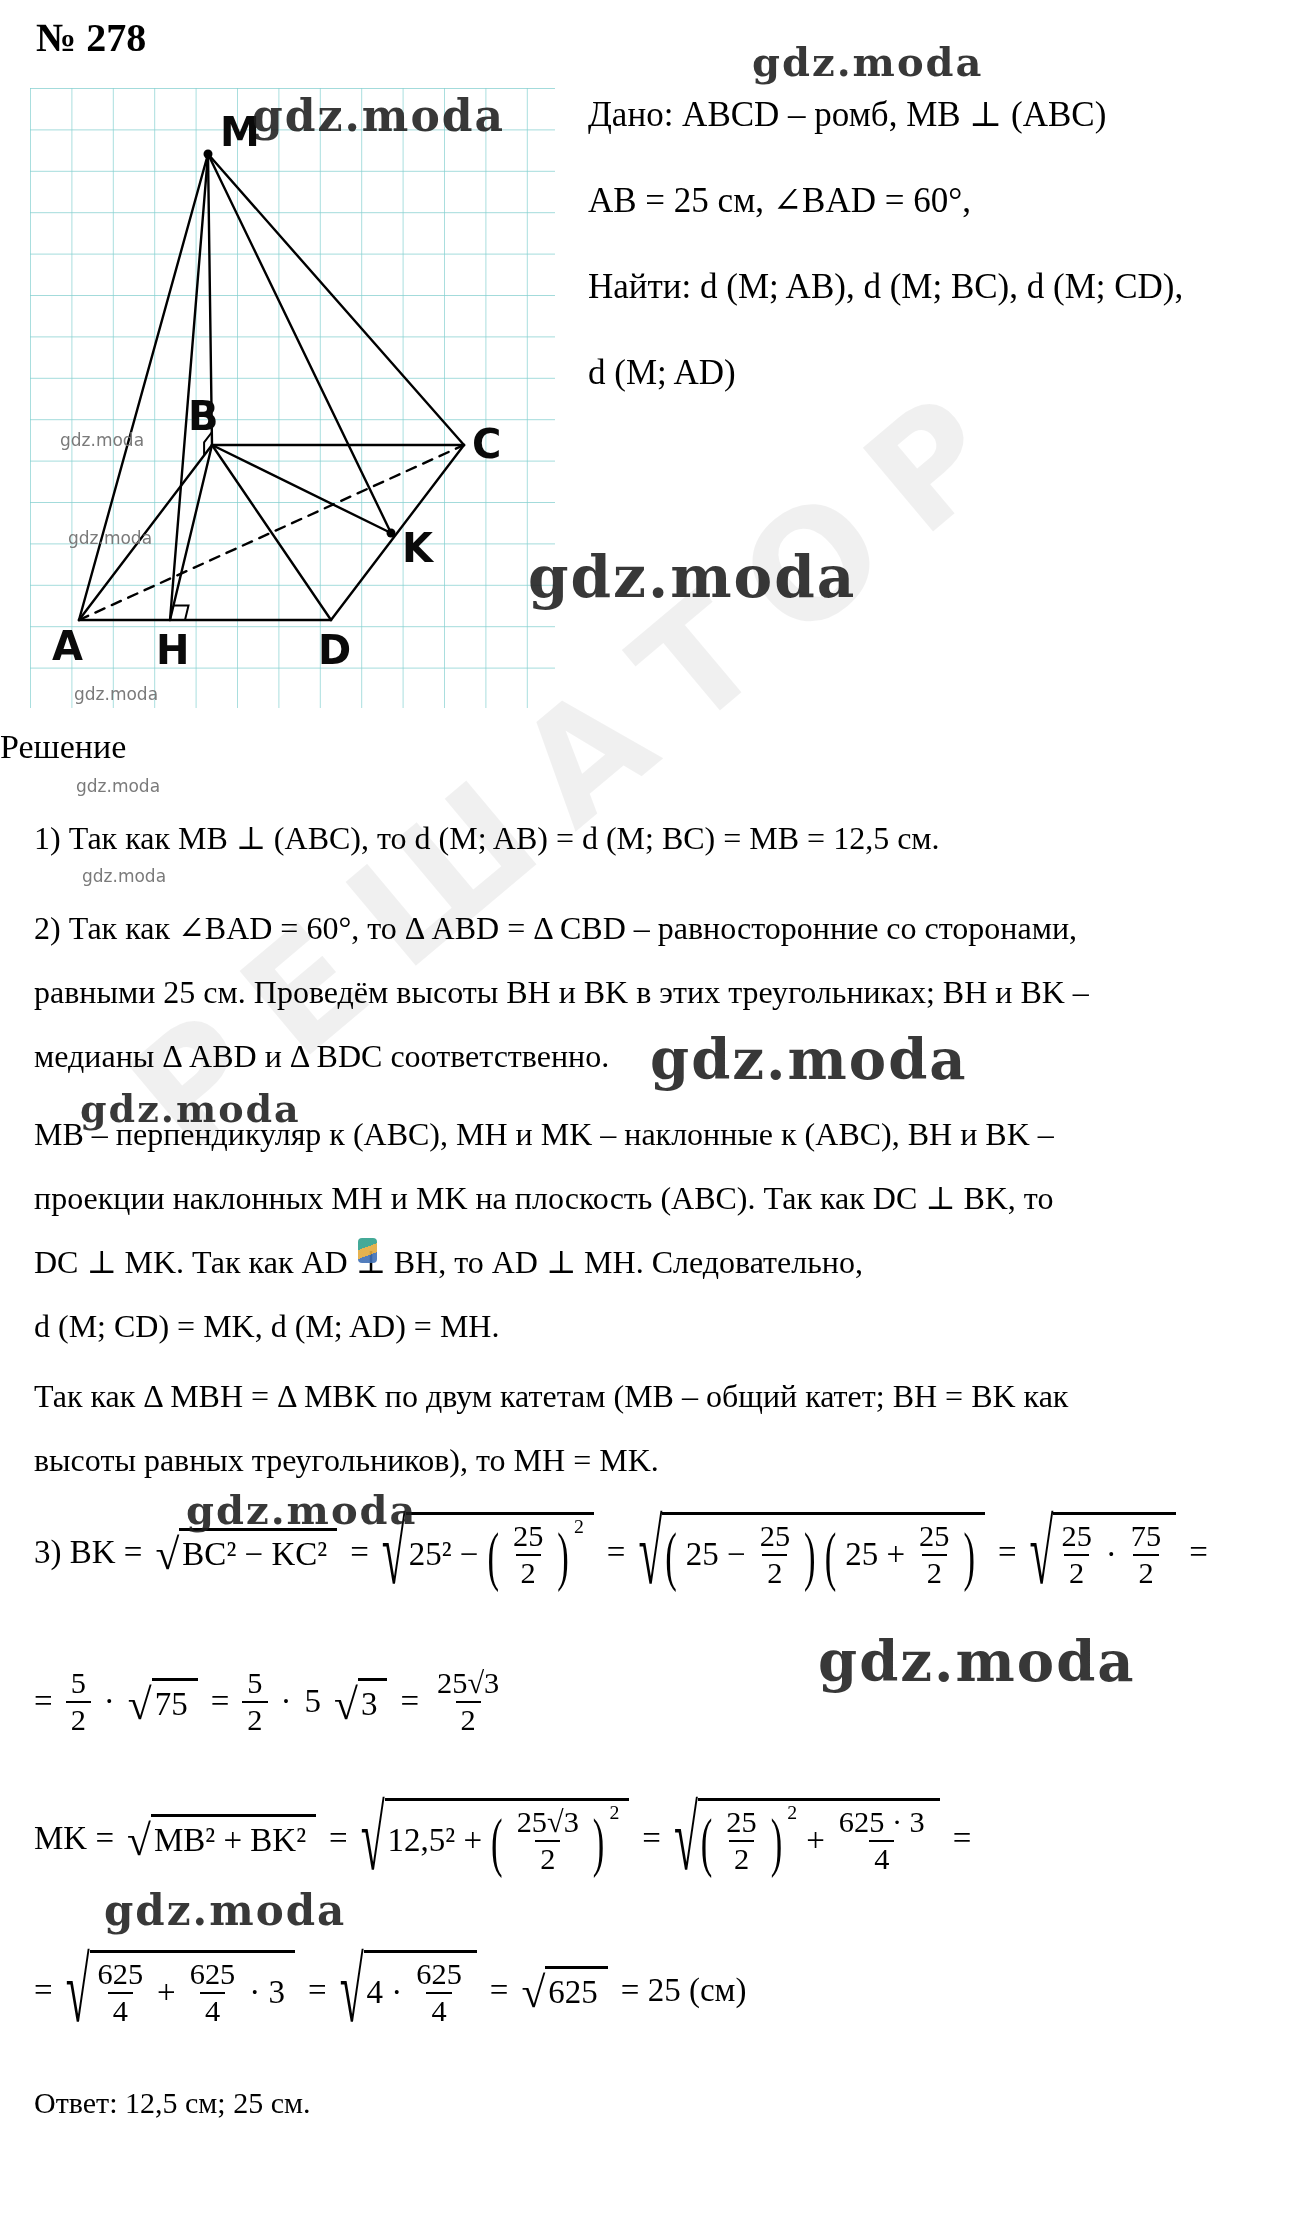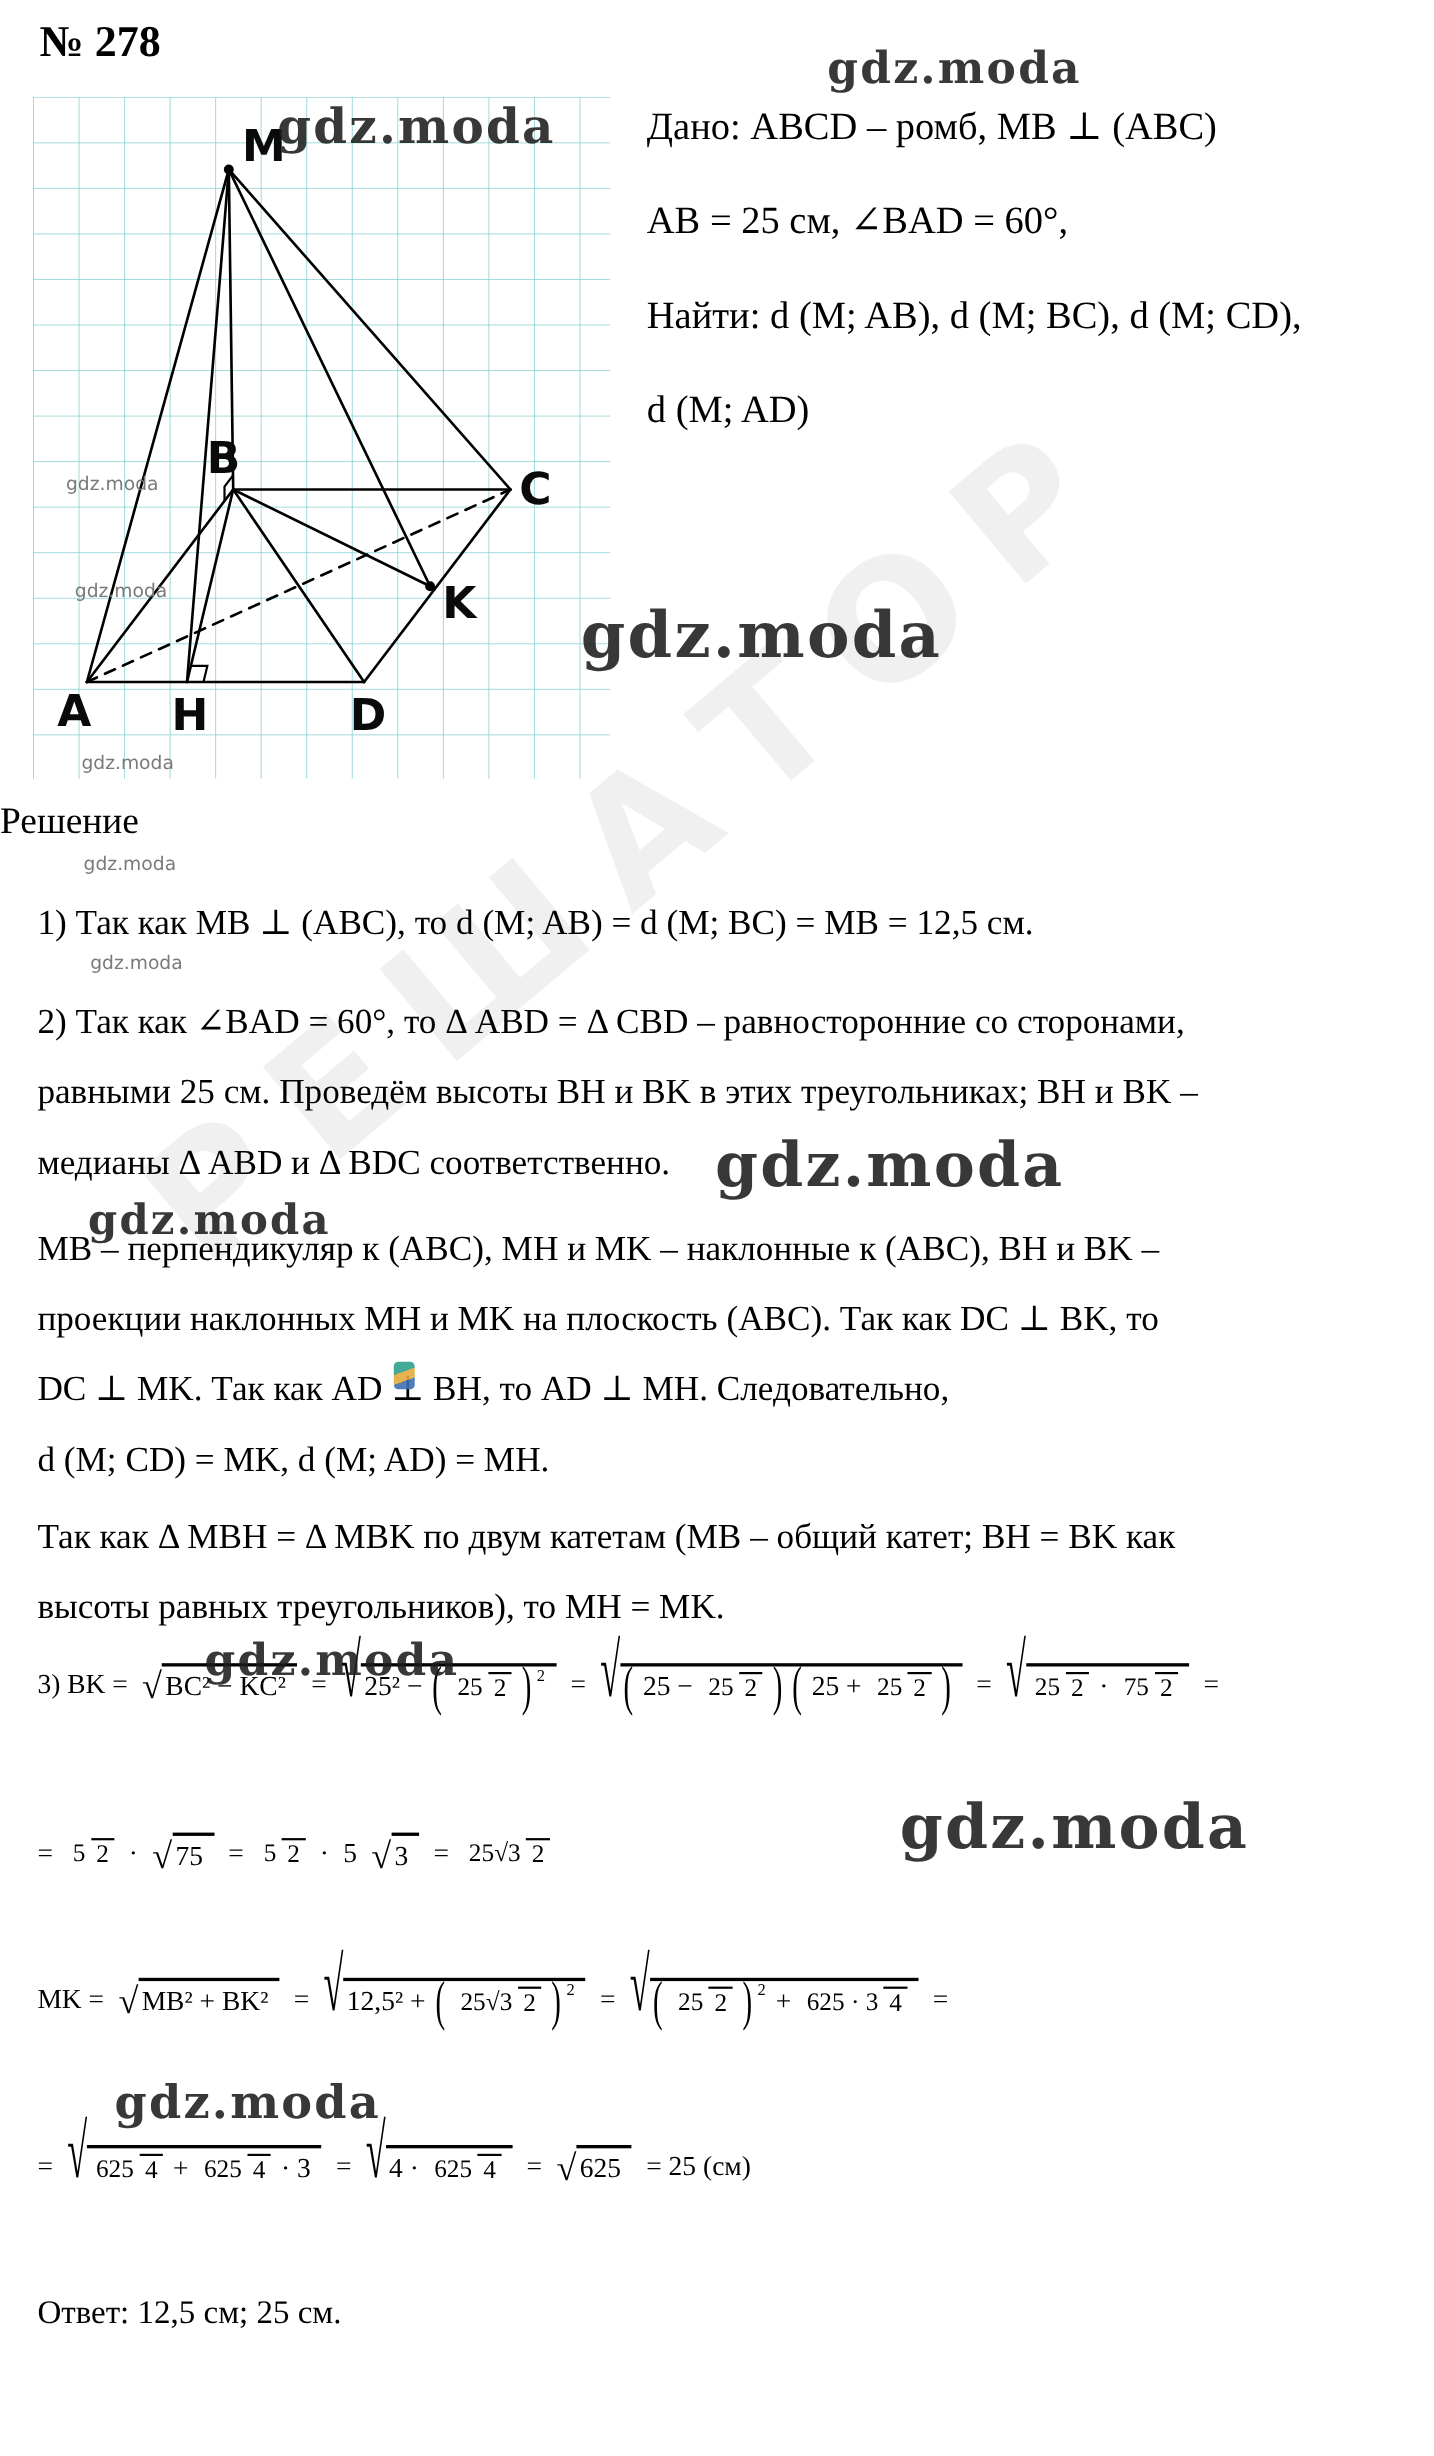--- a/index.html
+++ b/index.html
@@ -16,28 +16,28 @@
 
   #sol-title{left:0;top:728px;width:1250px;text-align:left;font-size:34px;z-index:1}
 
   .para{left:34px;z-index:1}
   .pline{font-size:32px;line-height:64px;white-space:nowrap}
   #p1{top:806px}
   #p2{top:896px}
   #p3{top:1102px}
   #p4{top:1364px}
 
-  .mrow{left:34px;display:flex;align-items:center;gap:13px;font-size:25px;white-space:nowrap;z-index:1}
+  .mrow{left:34px;display:flex;align-items:center;gap:13px;font-size:33px;white-space:nowrap;z-index:1}
   #f1{top:1512px}
   #f2{top:1666px}
   #f3{top:1798px}
   #f4{top:1950px}
   #answer{left:34px;top:2086px;font-size:30px;z-index:1}
 
-  .frac{display:inline-flex;flex-direction:row;align-items:center;font-size:0.92em;line-height:1.15;text-align:center}
+  .frac{display:inline-flex;flex-direction:column;align-items:center;font-size:0.92em;line-height:1.15;text-align:center}
   .frac .num,.frac .den{padding:0 5px}
   .frac .den{border-top:2.5px solid #000}
 
   .sqrt{display:inline-flex;align-items:flex-end}
   .sqrt .rad{font-size:1.32em;line-height:1;transform-origin:50% 86%}
   .sqrt .vinc{border-top:3px solid #000;display:inline-flex;align-items:center;gap:9px;padding:4px 10px 2px 3px;line-height:1.2}
   .sqrt.tall .rad{transform:scaleY(2.1)}
   .bp{display:inline-block;line-height:1;transform:scaleY(1.9);font-size:1.05em}
   .s2{font-size:0.6em;align-self:flex-start;line-height:1;margin:-2px 0 0 -4px}
 

